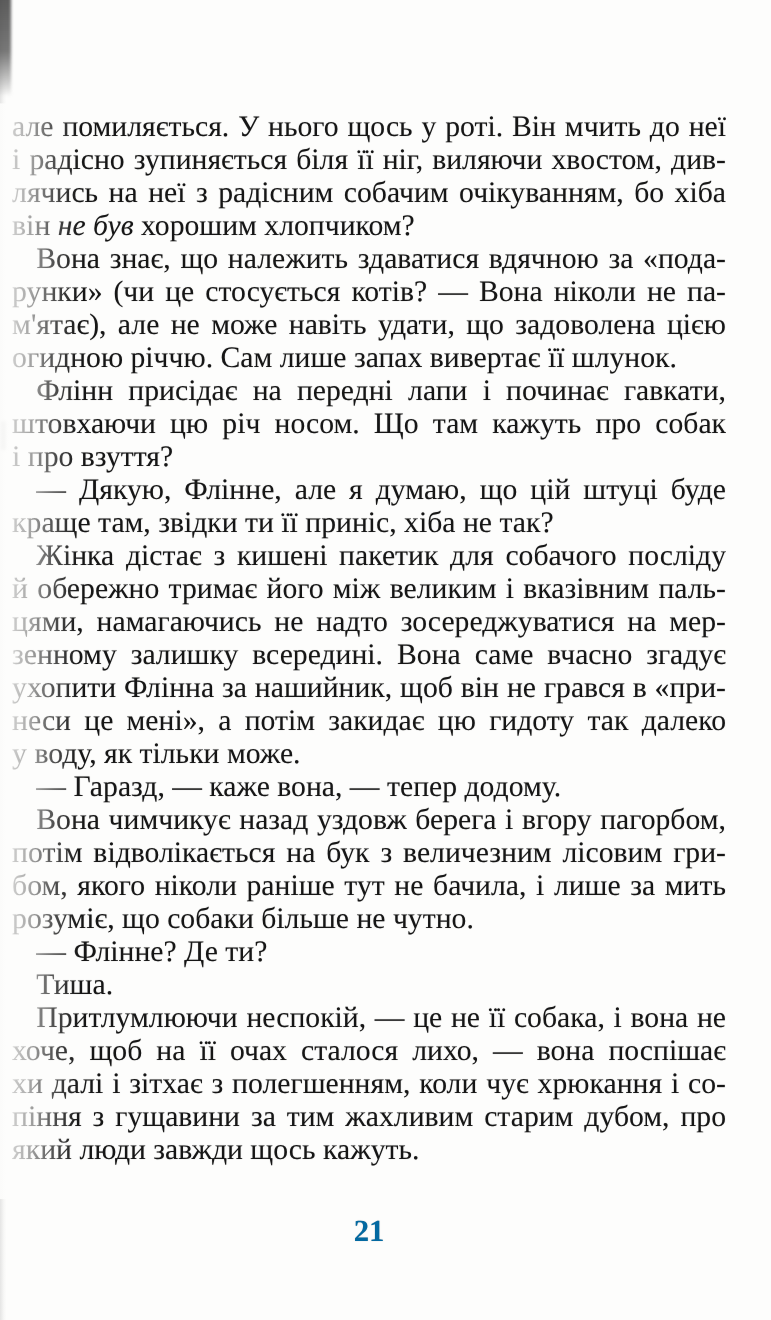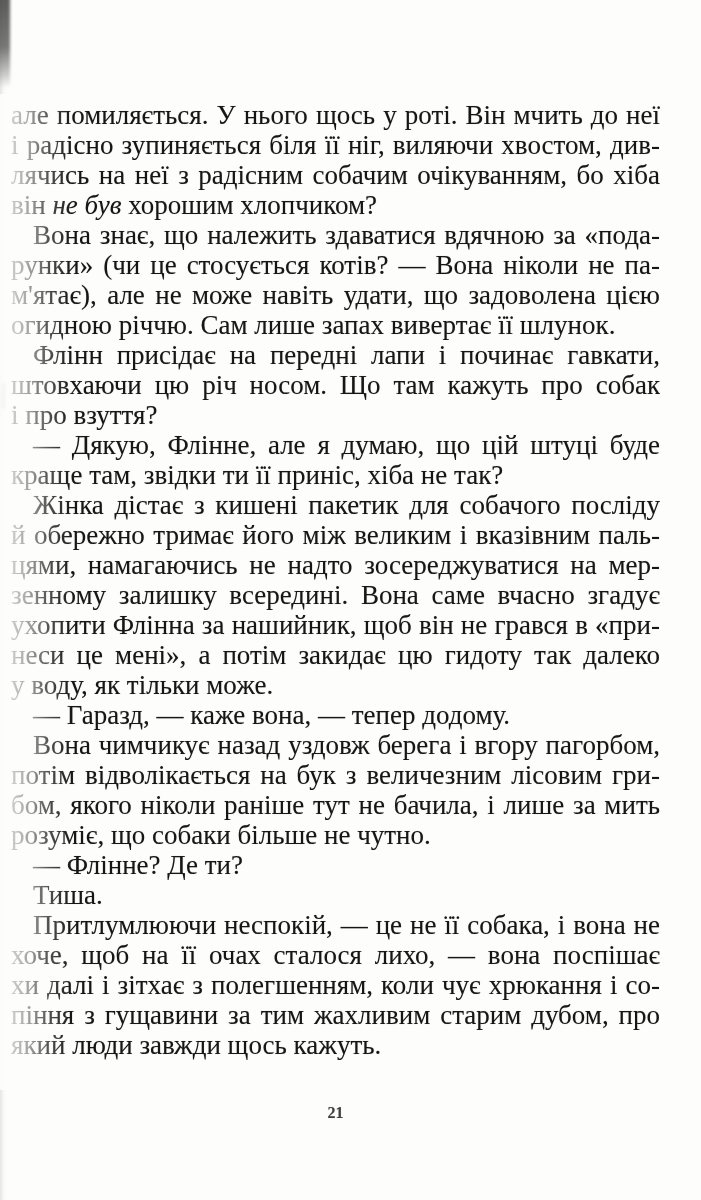--- a/index.html
+++ b/index.html
@@ -51,22 +51,22 @@
   
   .folio-wrap {
     position: absolute;
     left: 11px;
     top: 1104px;
     width: 649px;
     text-align: center;
   }
   .folio {
     font-weight: bold;
-    font-size: 16px;
-    color: #404040;
+    font-size: 28px;
+    color: #0369a1;
     text-shadow: 0 0 1px rgba(10,10,10,0.25);
   }
 
   
   .scan-bar {
     position: absolute;
     left: -3px;
     top: -4px;
     width: 13px;
     height: 92px;

